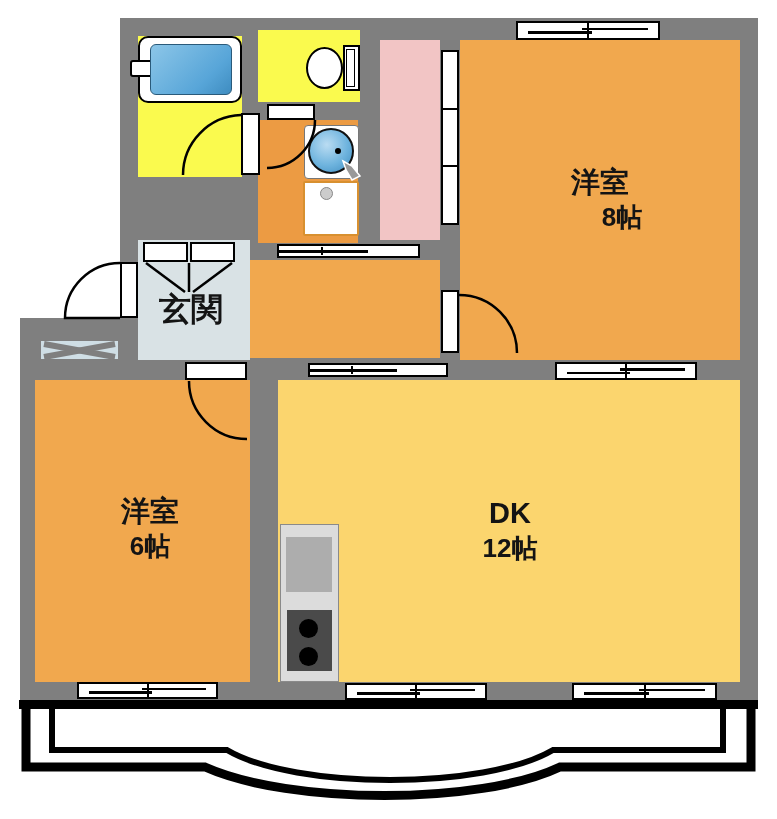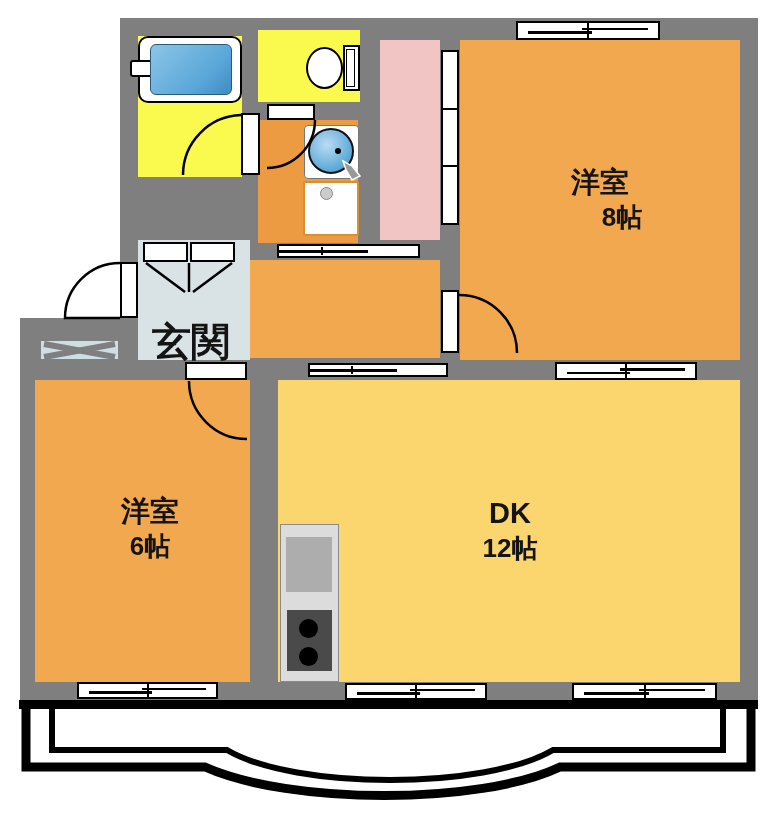--- a/index.html
+++ b/index.html
@@ -119,21 +119,21 @@
     <span style="font-size:26px;margin-left:44px;">8帖</span>
   </div>
   <div class="lbl" style="left:50px;top:495px;width:200px;font-size:29px;">
     <span>洋室</span><br>
     <span style="font-size:26px;">6帖</span>
   </div>
   <div class="lbl" style="left:410px;top:497px;width:200px;font-size:29px;">
     <span>DK</span><br>
     <span style="font-size:26px;">12帖</span>
   </div>
-  <div class="lbl" style="left:141px;top:291px;width:100px;font-size:39px;margin-top:28px;">
+  <div class="lbl" style="left:141px;top:291px;width:100px;font-size:32px;">
     <span>玄関</span>
   </div>
 
   <svg width="777" height="819" viewBox="0 0 777 819">
 
     <path d="M 44 344 L 115 357" stroke="#7F7F7F" stroke-width="6" fill="none"></path>
     <path d="M 44 357 L 115 344" stroke="#7F7F7F" stroke-width="6" fill="none"></path>
 
     <path d="M 120 263 A 55 55 0 0 0 65 318 L 120 318" stroke="#000" stroke-width="2.5" fill="#fff"></path>
     <path d="M 241 115 A 60 60 0 0 0 183 175" stroke="#000" stroke-width="2.5" fill="none"></path>

